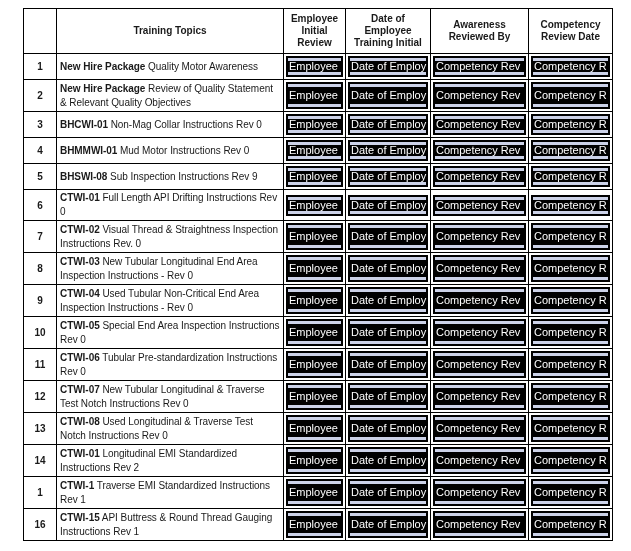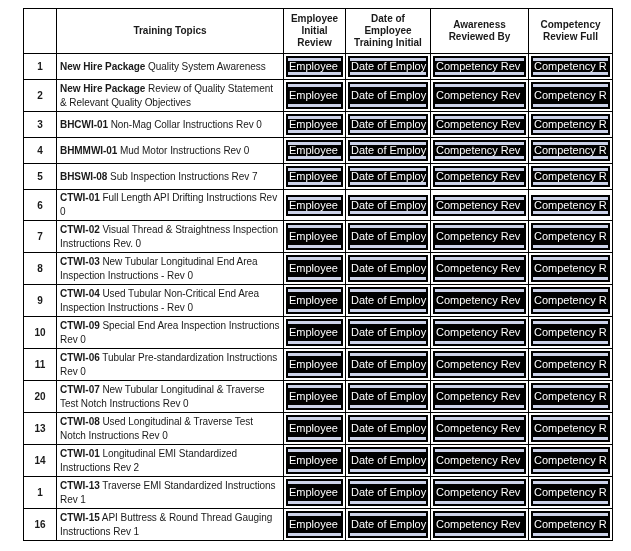--- a/index.html
+++ b/index.html
@@ -61,27 +61,27 @@
       <col style="width:98px">
       <col style="width:84px">
     </colgroup>
     <thead>
       <tr class="header-row">
         <th></th>
         <th>Training Topics</th>
         <th>Employee Initial Review</th>
         <th>Date of Employee Training Initial</th>
         <th>Awareness Reviewed By</th>
-        <th>Competency Review Full</th>
+        <th>Competency Review Date</th>
       </tr>
     </thead>
     <tbody id="rows">
         <tr class="single">
           <td class="num">1</td>
-          <td class="topic"><b>New Hire Package</b><span> Quality System Awareness</span></td>
+          <td class="topic"><b>New Hire Package</b><span> Quality Motor Awareness</span></td>
           <td class="fcell">
             <div class="field">
               <div class="bar top"></div>
               <div class="ftxt">Employee</div>
               <div class="bar bottom"></div>
             </div>
           </td>
           <td class="fcell">
             <div class="field">
               <div class="bar top"></div>
@@ -195,21 +195,21 @@
           <td class="fcell">
             <div class="field">
               <div class="bar top"></div>
               <div class="ftxt">Competency R</div>
               <div class="bar bottom"></div>
             </div>
           </td>
         </tr>
         <tr class="single">
           <td class="num">5</td>
-          <td class="topic"><b>BHSWI-08</b><span> Sub Inspection Instructions Rev 7</span></td>
+          <td class="topic"><b>BHSWI-08</b><span> Sub Inspection Instructions Rev 9</span></td>
           <td class="fcell">
             <div class="field">
               <div class="bar top"></div>
               <div class="ftxt">Employee</div>
               <div class="bar bottom"></div>
             </div>
           </td>
           <td class="fcell">
             <div class="field">
               <div class="bar top"></div>
@@ -355,21 +355,21 @@
           <td class="fcell">
             <div class="field">
               <div class="bar top"></div>
               <div class="ftxt">Competency R</div>
               <div class="bar bottom"></div>
             </div>
           </td>
         </tr>
         <tr class="double">
           <td class="num">10</td>
-          <td class="topic"><b>CTWI-09</b><span> Special End Area Inspection Instructions Rev 0</span></td>
+          <td class="topic"><b>CTWI-05</b><span> Special End Area Inspection Instructions Rev 0</span></td>
           <td class="fcell">
             <div class="field">
               <div class="bar top"></div>
               <div class="ftxt">Employee</div>
               <div class="bar bottom"></div>
             </div>
           </td>
           <td class="fcell">
             <div class="field">
               <div class="bar top"></div>
@@ -418,21 +418,21 @@
           </td>
           <td class="fcell">
             <div class="field">
               <div class="bar top"></div>
               <div class="ftxt">Competency R</div>
               <div class="bar bottom"></div>
             </div>
           </td>
         </tr>
         <tr class="double">
-          <td class="num">20</td>
+          <td class="num">12</td>
           <td class="topic"><b>CTWI-07</b><span> New Tubular Longitudinal &amp; Traverse Test Notch Instructions Rev 0</span></td>
           <td class="fcell">
             <div class="field">
               <div class="bar top"></div>
               <div class="ftxt">Employee</div>
               <div class="bar bottom"></div>
             </div>
           </td>
           <td class="fcell">
             <div class="field">
@@ -515,21 +515,21 @@
           <td class="fcell">
             <div class="field">
               <div class="bar top"></div>
               <div class="ftxt">Competency R</div>
               <div class="bar bottom"></div>
             </div>
           </td>
         </tr>
         <tr class="double">
           <td class="num">1</td>
-          <td class="topic"><b>CTWI-13</b><span> Traverse EMI Standardized Instructions Rev 1</span></td>
+          <td class="topic"><b>CTWI-1</b><span> Traverse EMI Standardized Instructions Rev 1</span></td>
           <td class="fcell">
             <div class="field">
               <div class="bar top"></div>
               <div class="ftxt">Employee</div>
               <div class="bar bottom"></div>
             </div>
           </td>
           <td class="fcell">
             <div class="field">
               <div class="bar top"></div>

